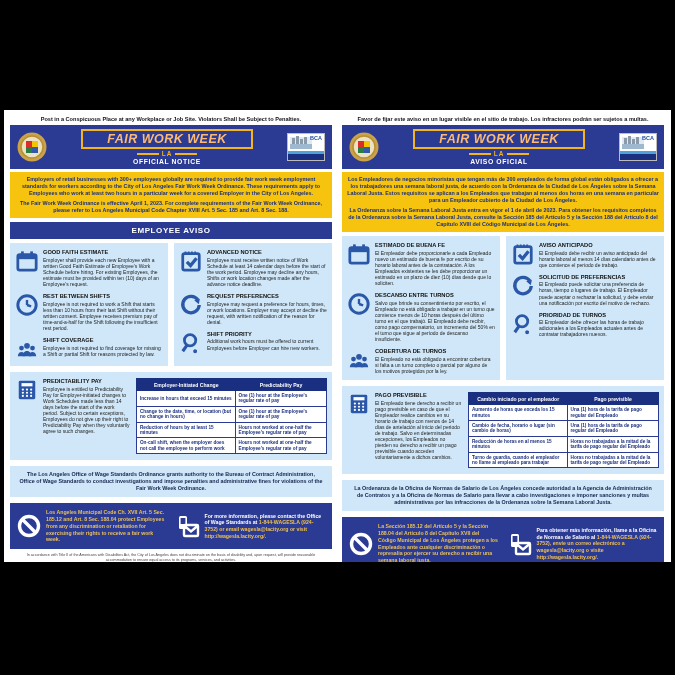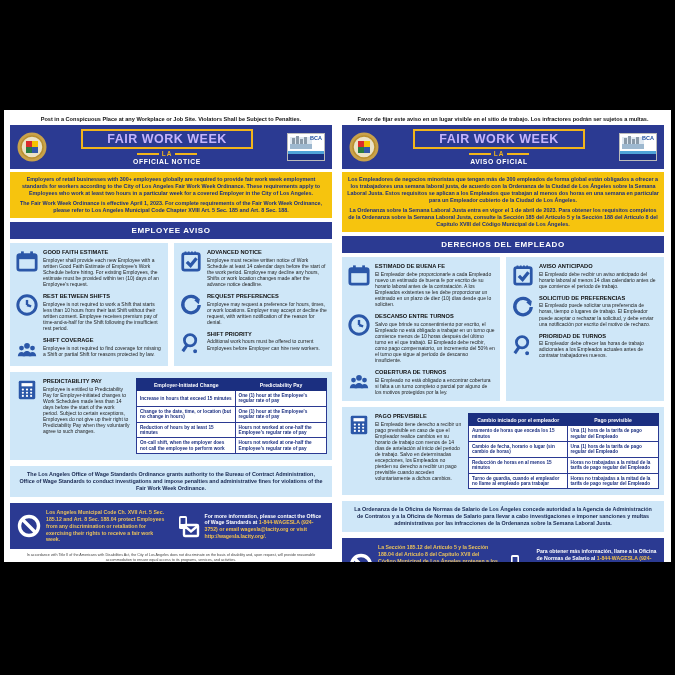--- a/index.html
+++ b/index.html
@@ -3,21 +3,21 @@
 <meta charset="utf-8">
 <style>
   html,body{margin:0;padding:0;}
   body{width:675px;height:675px;background:#000;position:relative;font-family:"Liberation Sans",sans-serif;-webkit-font-smoothing:antialiased;}
   .poster{position:absolute;left:4px;top:110px;width:667px;height:452px;background:#fff;display:flex;flex-direction:column;overflow:hidden;}
   .panels{display:flex;gap:10px;padding:2px 6px 0;}
   .panel{width:322px;display:flex;flex-direction:column;}
   .post-line{font-size:5.6px;font-weight:bold;text-align:center;color:#111;margin:4px 0 3px;}
   .masthead{background:#2b3a92;height:44px;display:flex;align-items:center;justify-content:space-between;padding:0 7px;}
   .title-block{text-align:center;color:#fff;display:flex;flex-direction:column;align-items:center;}
-  .fww-box{border:2px solid #f2b51b;box-shadow:0 0 0 1px #2b3a92 inset;padding:1px 24px;font-weight:bold;font-size:12.5px;letter-spacing:.5px;color:#c4b5fd;white-space:nowrap;}
+  .fww-box{border:2px solid #f2b51b;box-shadow:0 0 0 1px #2b3a92 inset;padding:1px 24px;font-weight:bold;font-size:12.5px;letter-spacing:.5px;color:#fdba74;white-space:nowrap;font-style:italic;}
   .la-row{display:flex;align-items:center;gap:3px;margin-top:1px;}
   .la-row .bar{width:22px;height:2px;background:#f2b51b;}
   .la-row .la{color:#f2b51b;font-weight:bold;font-size:6.5px;letter-spacing:1px;}
   .notice{color:#fff;font-weight:bold;font-size:6.8px;letter-spacing:.6px;margin-top:1px;}
   .seal{flex:0 0 auto;}
   .bca{width:36px;height:26px;background:#fff;border:1px solid #bbb;position:relative;overflow:hidden;flex:0 0 auto;}
   .bca .bca-txt{position:absolute;top:1px;right:2px;font-size:5.5px;font-weight:bold;color:#1f4fa0;}
   .bca .sky{position:absolute;left:2px;top:3px;width:22px;height:12px;background:linear-gradient(#dfe9f2 55%,#9db8cf 55%);}
   .bca .sky i{position:absolute;bottom:5px;background:#8a9aa8;display:block;}
   .bca .strip{position:absolute;left:0;bottom:0;width:100%;height:6px;background:#1b2f80;}
@@ -320,21 +320,20 @@
             </span>
           <span class="bca-txt">BCA</span>
           <span class="water"></span>
           <span class="strip"></span>
         </div>
       </div>
       <div class="intro">
         <div>Los Empleadores de negocios minoristas que tengan más de 300 empleados de forma global están obligados a ofrecer a los trabajadores una semana laboral justa, de acuerdo con la Ordenanza de la Ciudad de Los Ángeles sobre la Semana Laboral Justa. Estos requisitos se aplican a los Empleados que trabajan al menos dos horas en una semana en particular para un Empleador cubierto de la Ciudad de Los Ángeles.</div>
         <div class="p2">La Ordenanza sobre la Semana Laboral Justa entra en vigor el 1 de abril de 2023. Para obtener los requisitos completos de la Ordenanza sobre la Semana Laboral Justa, consulte la Sección 185 del Artículo 5 y la Sección 188 del Artículo 8 del Capítulo XVIII del Código Municipal de Los Ángeles.</div>
       </div>
-      <div class="section-bar">DERECHOS DEL EMPLEADO</div>
       <div class="columns">
         <div class="col">
           <div class="r-item">
             <span class="r-icon">
                 <svg width="22" height="22" viewBox="0 0 24 24">
                   <use href="#i-cal"></use>
                 </svg>
               </span>
             <div>
                 <div class="r-title">ESTIMADO DE BUENA FE</div>

